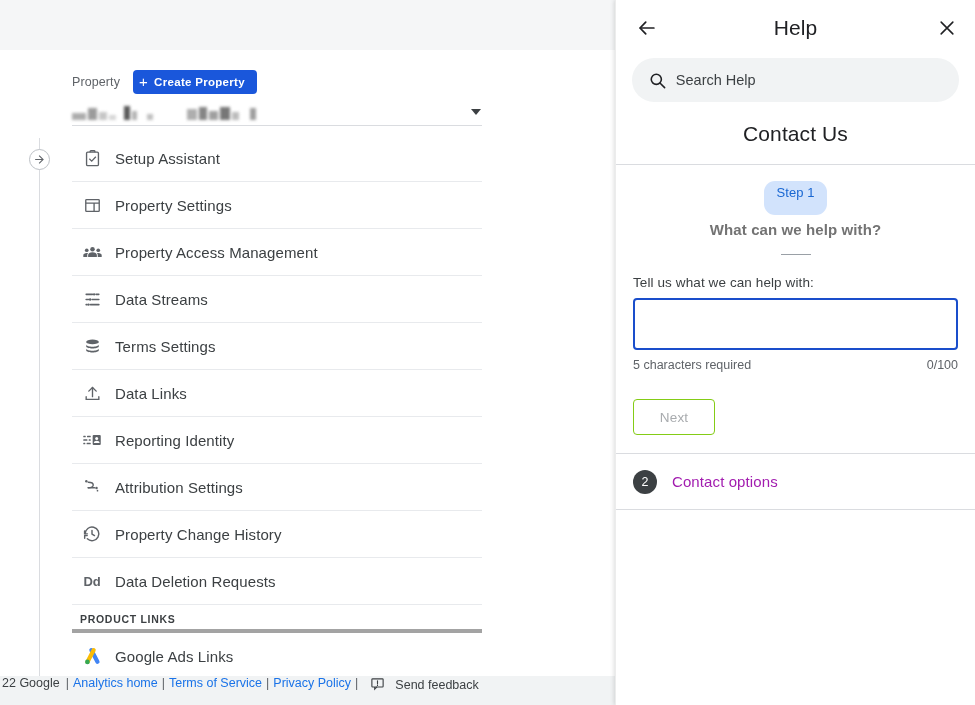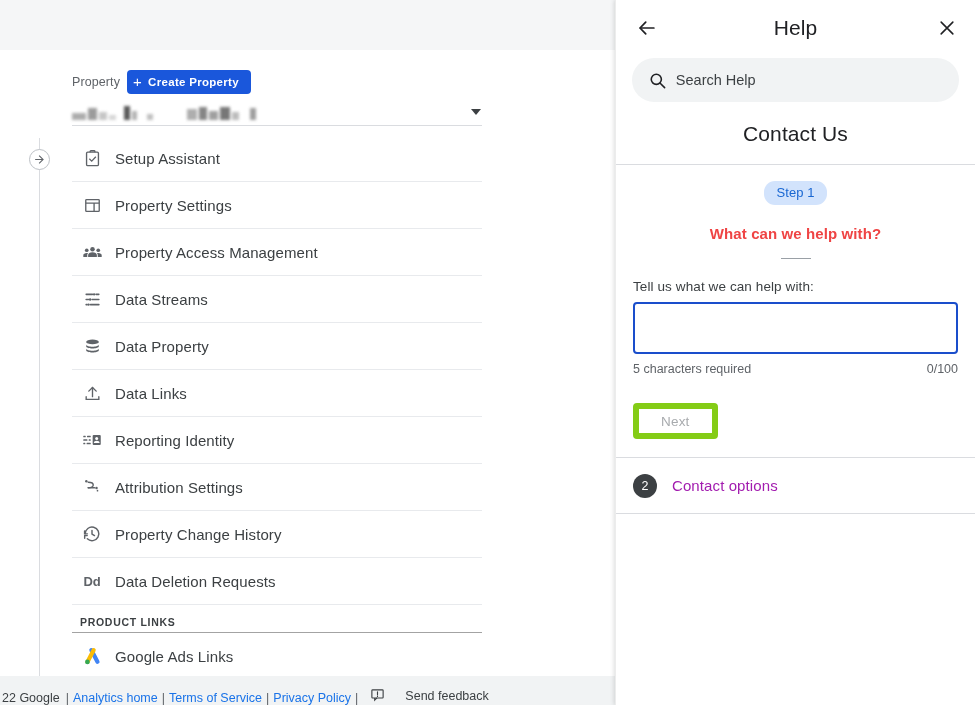--- a/index.html
+++ b/index.html
@@ -43,21 +43,21 @@
     background: #ffffff;
     display: flex; align-items: center; justify-content: center;
     cursor: pointer;
   }
   .rail-btn svg { display:block; }
 
   
   .prop-header {
     position: absolute; left: 72px; top: 70px;
     width: 410px; height: 24px;
-    display: flex; align-items: center; gap: 7px;
+    display: flex; align-items: center; gap: 13px;
   }
   .prop-label {
     font-size: 12.5px; color: #5f6368; letter-spacing: .1px;
     white-space: nowrap;
   }
   .create-btn {
     height: 24px;
     background: #1a56db;
     background: #1a57db;
     color: #ffffff;
@@ -98,38 +98,38 @@
   }
   .menu-item .mi-label {
     font-size: 15px; color: #3c4043; letter-spacing: .1px;
     padding-left: 3px;
   }
   .dd-glyph { font-size: 13px; font-weight: bold; color: #5f6368; letter-spacing: -.2px; }
 
   .section-head {
     height: 28px; display:flex; align-items:flex-end; padding-bottom:4px;
     font-size: 10.5px; font-weight: bold; letter-spacing: .7px; color: #3c4043;
-    border-bottom: 1px solid #a3a3a3;
+    border-bottom: 4px solid #a3a3a3;
     padding-left: 8px;
   }
 
   
   .footer {
     position: absolute; left: 0; top: 676px;
     width: 615px; height: 29px;
     background: #f1f3f4;
-    display: flex; align-items: flex-end;
+    display: flex; align-items: flex-start;
     font-size: 12.5px; color: #3c4043;
     padding-left: 0;
     white-space: nowrap;
   }
   .footer .fseg { margin: 0 2px; }
   .footer a { color: #1a73e8; text-decoration: none; cursor: pointer; }
   .footer .sep { color: #5f6368; margin: 0 4px; }
-  .footer .fb { display: inline-flex; align-items: center; gap: 20px; margin-left: 8px; cursor:pointer;}
+  .footer .fb { display: inline-flex; align-items: center; gap: 10px; margin-left: 8px; cursor:pointer;}
 
   
   .help-panel {
     position: absolute; left: 615px; top: 0;
     width: 360px; height: 705px;
     background: #ffffff;
     box-shadow: -1px 0 4px rgba(60,64,67,.18);
     border-left: 1px solid #ececec;
     overflow: hidden;
   }
@@ -168,27 +168,27 @@
     padding: 20px 0 18px 0;
     border-bottom: 1px solid #dadce0;
     letter-spacing: .1px;
   }
 
   .step-card { padding: 16px 17px 18px 17px; border-bottom: 1px solid #dadce0; }
   .step-pill-wrap { display:flex; justify-content:center; }
   .step-pill {
     background: #d2e3fc; color: #1967d2;
     font-size: 13px; border-radius: 11px;
-    padding: 4px 12px 5px 12px;
+    padding: 4px 12px 15px 12px;
     letter-spacing: .1px;
   }
   .step-q {
     text-align: center;
-    font-size: 15px; font-weight: bold; color: #ef4444;
-    margin-top: 20px; letter-spacing: .1px;
+    font-size: 15px; font-weight: bold; color: #737373;
+    margin-top: 6px; letter-spacing: .1px;
   }
   .step-rule { width: 30px; height: 1px; background: #9aa0a6; margin: 16px auto 0 auto; }
 
   .field-label {
     font-size: 13.5px; color: #3c4043;
     margin-top: 20px; margin-bottom: 8px;
     letter-spacing: .1px;
   }
   .ta-wrap { position: relative; }
   .ta-wrap textarea {
@@ -205,21 +205,21 @@
   }
   .ta-meta {
     display: flex; justify-content: space-between;
     margin-top: 4px;
     font-size: 12.5px; color: #5f6368;
   }
   .next-btn {
     margin-top: 27px;
     height: 36px; min-width: 82px;
     padding: 0 22px;
-    border: 6px solid #84cc16;
+    border: 1px solid #84cc16;
     border-radius: 4px;
     background: #ffffff;
     color: #a8abae;
     font-size: 13.5px;
     font-family: inherit;
     cursor: default;
     letter-spacing: .2px;
   }
 
   .contact-options {
@@ -339,21 +339,21 @@
       </div>
 
       <div class="menu-item">
         <span class="mi-icon">
           <svg width="19" height="19" viewBox="0 0 24 24" fill="#5f6368">
             <ellipse cx="12" cy="6.2" rx="8" ry="2.9"></ellipse>
             <path d="M4 9.5c0 1.6 3.6 2.9 8 2.9s8-1.3 8-2.9v2.2c0 1.6-3.6 2.9-8 2.9s-8-1.3-8-2.9z"></path>
             <path d="M4 14.6c0 1.6 3.6 2.9 8 2.9s8-1.3 8-2.9v2.2c0 1.6-3.6 2.9-8 2.9s-8-1.3-8-2.9z"></path>
           </svg>
         </span>
-        <span class="mi-label">Data Property</span>
+        <span class="mi-label">Terms Settings</span>
       </div>
 
       <div class="menu-item">
         <span class="mi-icon">
           <svg width="19" height="19" viewBox="0 0 24 24" fill="none" stroke="#5f6368" stroke-width="1.7" stroke-linecap="round">
             <path d="M12 16V4.5"></path>
               <path d="M7.3 9L12 4.3 16.7 9"></path>
             <path d="M4 16v3.5h16V16"></path>
           </svg>
         </span>

